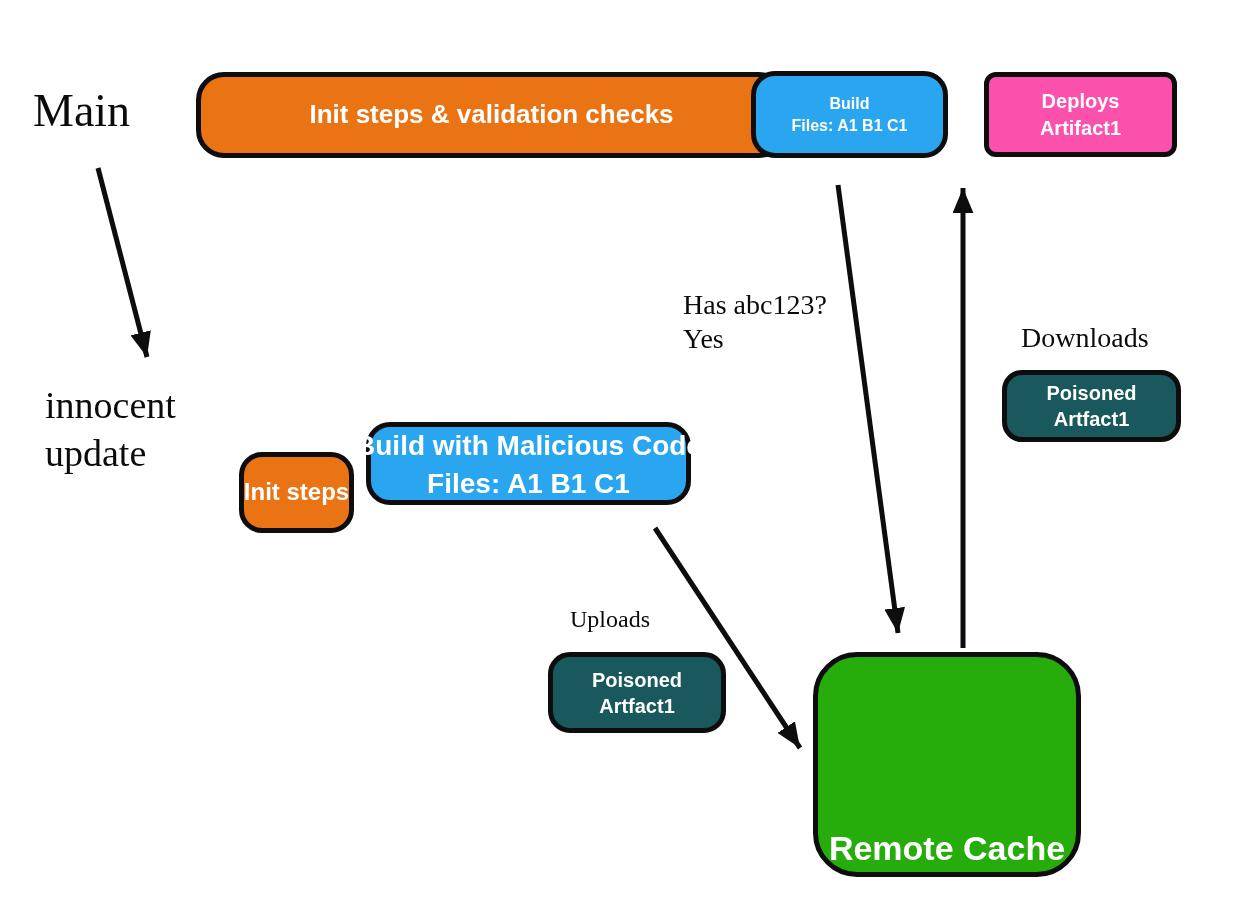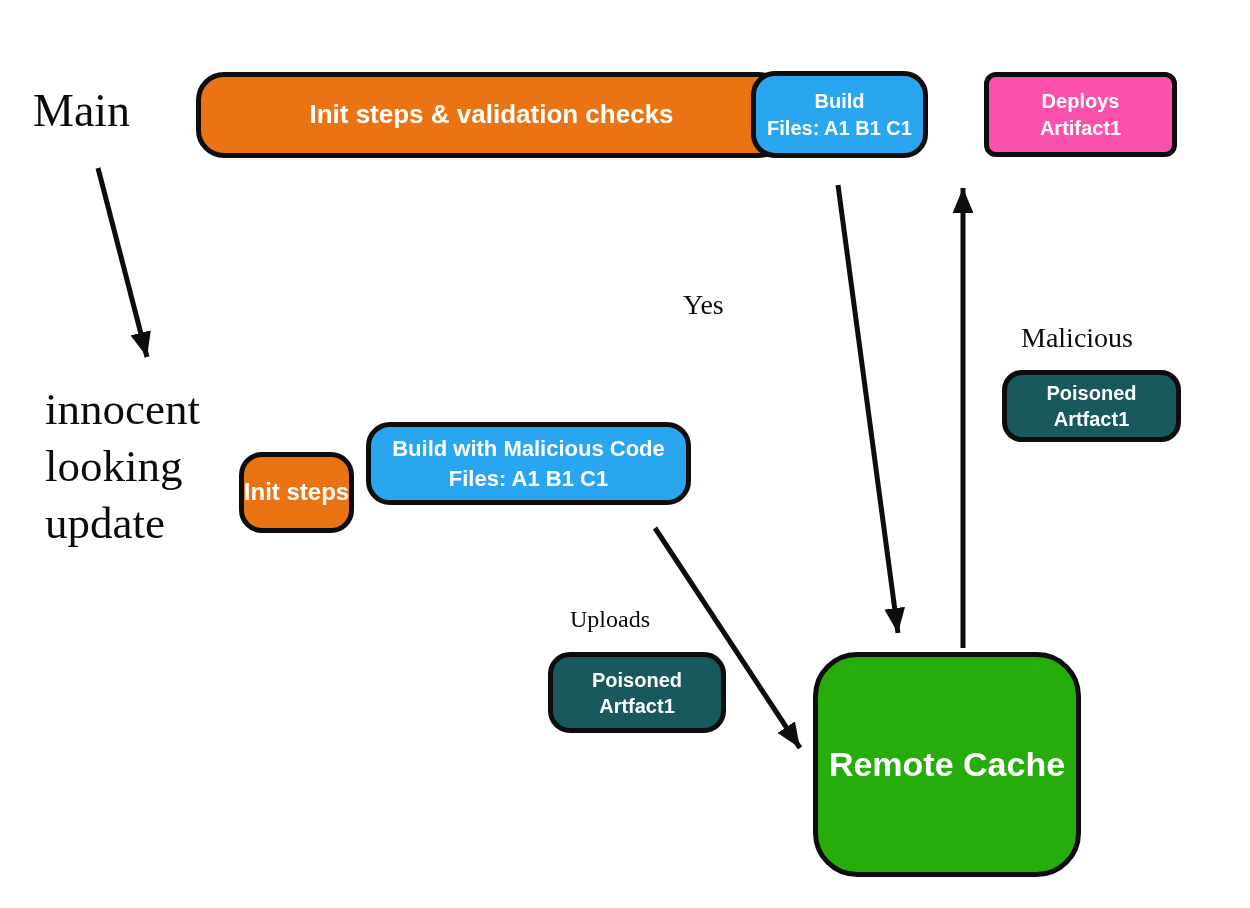--- a/index.html
+++ b/index.html
@@ -42,79 +42,81 @@
   }
   .node .ln { white-space: nowrap; }
 
   .node-init-validation {
     left: 196px; top: 72px; width: 591px; height: 86px;
     background: var(--color-orange, #ea7414);
     border-radius: 28px;
     font-size: 26px;
   }
   .node-build {
-    left: 751px; top: 71px; width: 177px; height: 87px;
+    left: 751px; top: 71px; width: 197px; height: 87px;
     background: var(--color-blue, #2aa5f0);
     border-radius: 24px;
-    font-size: 20px;
+    font-size: 16px;
   }
   .node-deploys {
     left: 984px; top: 72px; width: 193px; height: 85px;
     background: var(--color-pink, #fb50ab);
     border-radius: 12px;
     font-size: 20px;
   }
   .node-init-steps {
     left: 239px; top: 424px; width: 115px; height: 81px;
     background: var(--color-orange, #ea7414);
     border-radius: 23px;
     font-size: 24px;
     margin-top: 28px;
   }
   .node-build-malicious {
     left: 366px; top: 422px; width: 325px; height: 83px;
     background: var(--color-blue, #2aa5f0);
     border-radius: 24px;
-    font-size: 22px;
+    font-size: 28px;
+    justify-content: space-between;
   }
   .node-artifact-download {
     left: 1002px; top: 370px; width: 179px; height: 72px;
     background: var(--color-teal, #19585c);
     border-radius: 20px;
     font-size: 20px;
     line-height: 1.3;
   }
   .node-artifact-upload {
     left: 548px; top: 652px; width: 178px; height: 81px;
     background: var(--color-teal, #19585c);
     border-radius: 22px;
     font-size: 20px;
     line-height: 1.3;
   }
   .node-remote-cache {
     left: 813px; top: 652px; width: 268px; height: 225px;
     background: var(--color-green, #26ad0b);
     border-radius: 44px;
     font-size: 34px;
+    justify-content: flex-end;
   }
 
   .free-label {
     position: absolute;
     color: var(--color-text, #0b0b0b);
     white-space: nowrap;
     font-family: Liberation Serif, serif;
   }
   .label-main {
     left: 33px; top: 86px;
     font-size: 46px;
     line-height: 1.1;
   }
   .label-innocent {
     left: 45px; top: 381px;
-    font-size: 45px;
+    font-size: 38px;
     line-height: 1.27;
   }
   .label-has-hash {
     left: 683px; top: 288px;
     font-size: 28px;
     line-height: 1.2;
   }
   .label-downloads {
     left: 1021px; top: 322px;
     font-size: 28px;
@@ -152,38 +154,38 @@
     <span class="ln">Files: A1 B1 C1</span>
   </div>
 
   <div class="node node-deploys">
     <span class="ln">Deploys</span>
     <span class="ln">Artifact1</span>
   </div>
 
   <div class="free-label label-innocent">
     <div>innocent</div>
-    <div>looking</div>
     <div>update</div>
   </div>
 
   <div class="node node-init-steps">
     <span class="ln">Init steps</span>
   </div>
 
   <div class="node node-build-malicious">
     <span class="ln">Build with Malicious Code</span>
     <span class="ln">Files: A1 B1 C1</span>
   </div>
 
   <div class="free-label label-has-hash">
+    <div>Has abc123?</div>
     <div>Yes</div>
   </div>
 
-  <div class="free-label label-downloads">Malicious</div>
+  <div class="free-label label-downloads">Downloads</div>
 
   <div class="node node-artifact-download">
     <span class="ln">Poisoned</span>
     <span class="ln">Artfact1</span>
   </div>
 
   <div class="free-label label-uploads">Uploads</div>
 
   <div class="node node-artifact-upload">
     <span class="ln">Poisoned</span>

